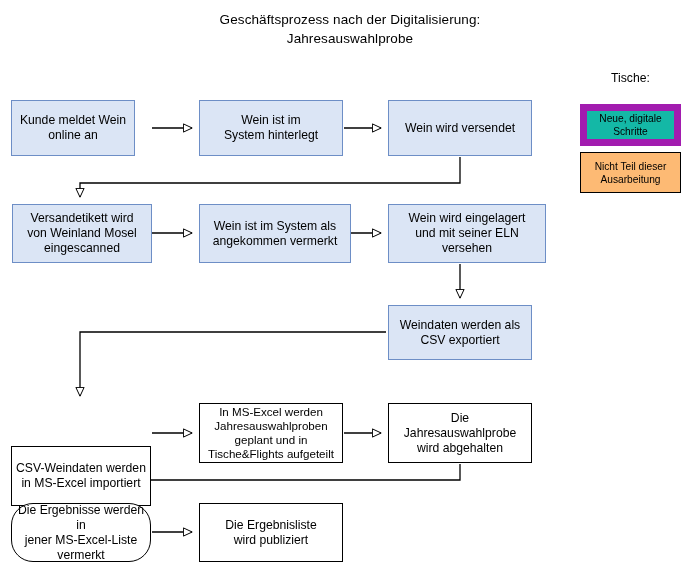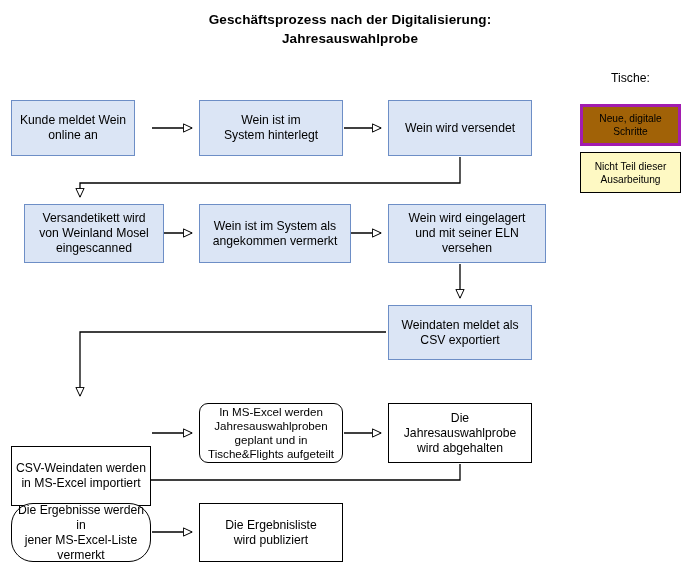--- a/index.html
+++ b/index.html
@@ -27,21 +27,21 @@
     height: 573px;
     pointer-events: none;
   }
   .title {
     position: absolute;
     left: 150px;
     top: 10px;
     width: 400px;
     text-align: center;
     font-size: 13.5px;
-    font-weight: bold;
+    font-weight: normal;
     line-height: 19px;
     letter-spacing: 0.1px;
   }
   .node {
     position: absolute;
     box-sizing: border-box;
     display: flex;
     align-items: center;
     justify-content: center;
     text-align: center;
@@ -54,21 +54,20 @@
     background: #dbe5f5;
     border: 1px solid #6d8ec6;
   }
   .node.white {
     background: #ffffff;
     border: 1px solid #000000;
   }
   .node.small {
     font-size: 11.6px;
     line-height: 14px;
-    border-radius: 9px;
   }
   .legend-title {
     position: absolute;
     left: 580px;
     top: 71px;
     width: 101px;
     text-align: center;
     font-size: 12.2px;
   }
   .legend-box {
@@ -77,25 +76,25 @@
     display: flex;
     align-items: center;
     justify-content: center;
     text-align: center;
     font-size: 10.2px;
     line-height: 13px;
     white-space: pre-line;
     padding: 1px 2px;
   }
   .legend-box.blue {
-    background: #a16207;
-    border: 3px solid #a21caf;
+    background: #14b8a6;
+    border: 7px solid #a21caf;
   }
   .legend-box.white {
-    background: #fef9c3;
+    background: #fdba74;
     border: 1px solid #000000;
   }
 </style>
 </head>
 <body>
 
 <div id="canvas">
 
   <div class="title"><span>Geschäftsprozess nach der Digitalisierung:</span><br><span>Jahresauswahlprobe</span></div>
 
@@ -119,29 +118,29 @@
         <polyline points="152,532 192,532" marker-end="url(#openarrow)"></polyline>
       </g>
   </svg>
 
   <div id="node-layer">
       <div class="node blue" style="left: 11px; top: 100px; width: 124px; height: 56px;">Kunde meldet Wein
 online an</div>
       <div class="node blue" style="left: 199px; top: 100px; width: 144px; height: 56px;">Wein ist im
 System hinterlegt</div>
       <div class="node blue" style="left: 388px; top: 100px; width: 144px; height: 56px;">Wein wird versendet</div>
-      <div class="node blue" style="left: 24px; top: 204px; width: 140px; height: 59px;">Versandetikett wird
+      <div class="node blue" style="left: 12px; top: 204px; width: 140px; height: 59px;">Versandetikett wird
 von Weinland Mosel
 eingescanned</div>
       <div class="node blue" style="left: 199px; top: 204px; width: 152px; height: 59px;">Wein ist im System als
 angekommen vermerkt</div>
       <div class="node blue" style="left: 388px; top: 204px; width: 158px; height: 59px;">Wein wird eingelagert
 und mit seiner ELN
 versehen</div>
-      <div class="node blue" style="left: 388px; top: 305px; width: 144px; height: 55px;">Weindaten meldet als
+      <div class="node blue" style="left: 388px; top: 305px; width: 144px; height: 55px;">Weindaten werden als
 CSV exportiert</div>
       <div class="node white" style="left: 11px; top: 403px; width: 140px; height: 60px; margin-top: 43px;">CSV-Weindaten werden
 in MS-Excel importiert</div>
       <div class="node white small" style="left: 199px; top: 403px; width: 144px; height: 60px;">In MS-Excel werden
 Jahresauswahlproben
 geplant und in
 Tische&amp;Flights aufgeteilt</div>
       <div class="node white" style="left: 388px; top: 403px; width: 144px; height: 60px;">Die Jahresauswahlprobe
 wird abgehalten</div>
       <div class="node white" style="left: 11px; top: 503px; width: 140px; height: 59px; border-radius: 22px;">Die Ergebnisse werden in

